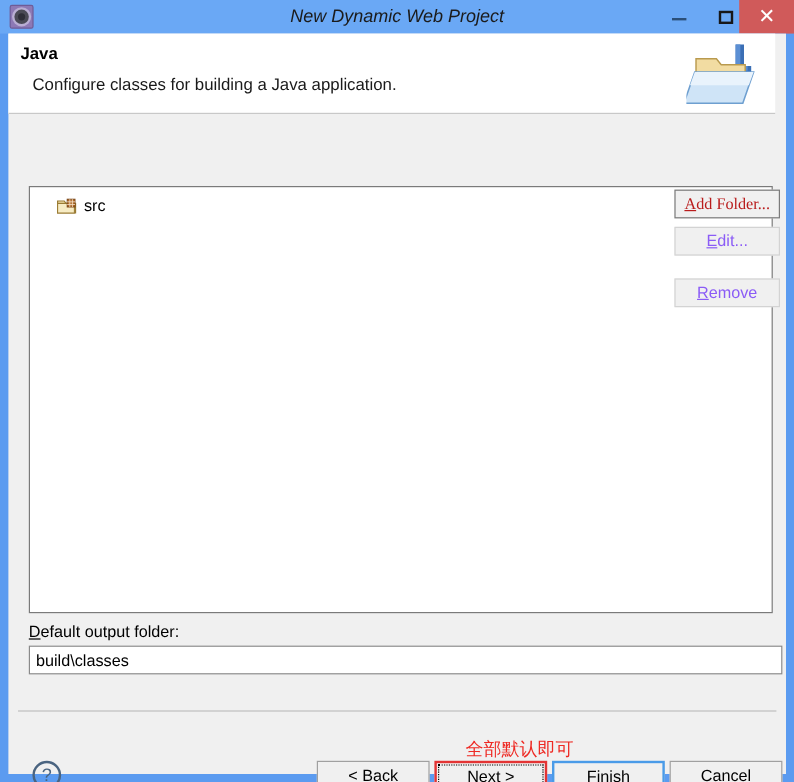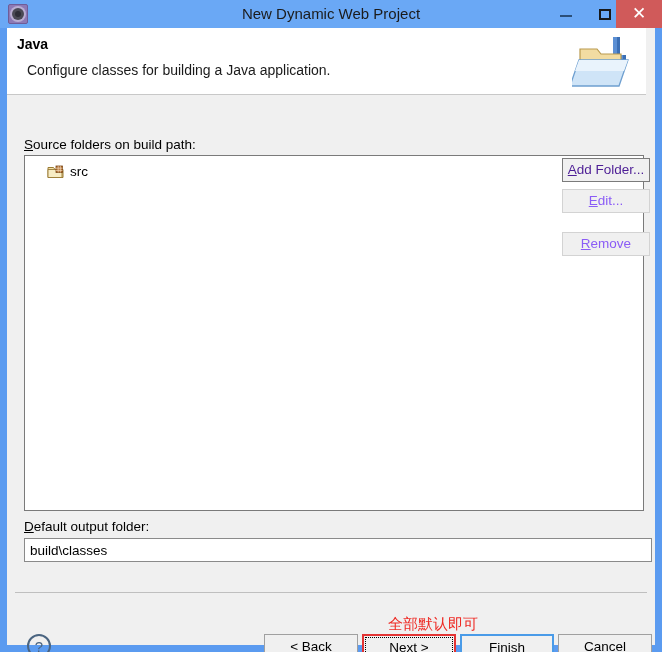--- a/index.html
+++ b/index.html
@@ -57,20 +57,21 @@
   .title-text {
     position: absolute;
     left: 0; top: 0;
     width: 662px;
     height: 28px;
     line-height: 28px;
     text-align: center;
     font-size: 15px;
     color: #1b1b1b;
     white-space: nowrap;
+    font-style: italic;
   }
   .winbtn {
     position: absolute;
     top: 0;
     height: 28px;
     cursor: default;
   }
   .btn-min { right: 76px; width: 40px; }
   .btn-max { right: 38px; width: 38px; }
   .btn-close {
@@ -199,21 +200,22 @@
     font-size: 13.5px;
     font-family: "Liberation Sans", sans-serif;
     text-align: center;
     line-height: 22px;
     box-sizing: border-box;
     background: #f0f0f0;
     cursor: default;
   }
   .sidebtn.enabled {
     border: 1px solid #7b7b7b;
-    color: #4c1d95;
+    color: #b91c1c;
+    font-family: Liberation Serif, serif;
   }
   .sidebtn.disabled {
     border: 1px solid #d3d3d3;
     color: #8b5cf6;
   }
   .sb-add { top: 130px; }
   .sb-edit { top: 161px; }
   .sb-remove { top: 204px; }
 
   
@@ -296,23 +298,20 @@
       <div class="header-desc">Configure classes for building a Java application.</div>
       <svg class="header-icon" viewBox="0 0 62 58">
         <path d="M41 4 h7 v18 h6 v6 h-19 v-6 h6 z" fill="#3b6fb5"></path>
         <path d="M41 4 h4 v18 h6 v4 h-16 v-4 h6 z" fill="#5b8fd4"></path>
         <path d="M8 16 h17 l4 5 h20 v8 h-41 z" fill="#f2dca2" stroke="#b99a4e" stroke-width="1.2"></path>
         <path d="M7 27 h49 l-9 26 h-49 z" fill="#cfe4f7" stroke="#6e9fd0" stroke-width="1.3"></path>
         <path d="M7 27 h49 l-4 11 h-49 z" fill="#e9f3fc"></path>
       </svg>
     </div>
 
-    <div class="label lbl-source">
-      <u>S</u>ource folders on build path:
-    </div>
 
     <div class="listbox">
       <div class="list-item">
         <span class="pkg-icon">
           <svg viewBox="0 0 17 14" width="17" height="14">
             <path d="M1 2.5 h5.5 l1.5 2 h8 v8 h-15 z" fill="#f0dfa8" stroke="#9a7b33" stroke-width="1"></path>
             <path d="M1 4.5 h14 v8 h-14 z" fill="#f7ecc4" stroke="#9a7b33" stroke-width="0.9"></path>
             <rect x="9" y="1" width="6.5" height="6.5" fill="#b06a28" stroke="#7a4616" stroke-width="0.8"></rect>
             <path d="M9 3.2 h6.5 M9 5.4 h6.5 M11.2 1 v6.5 M13.3 1 v6.5" stroke="#f3e0c6" stroke-width="0.7"></path>
           </svg>

